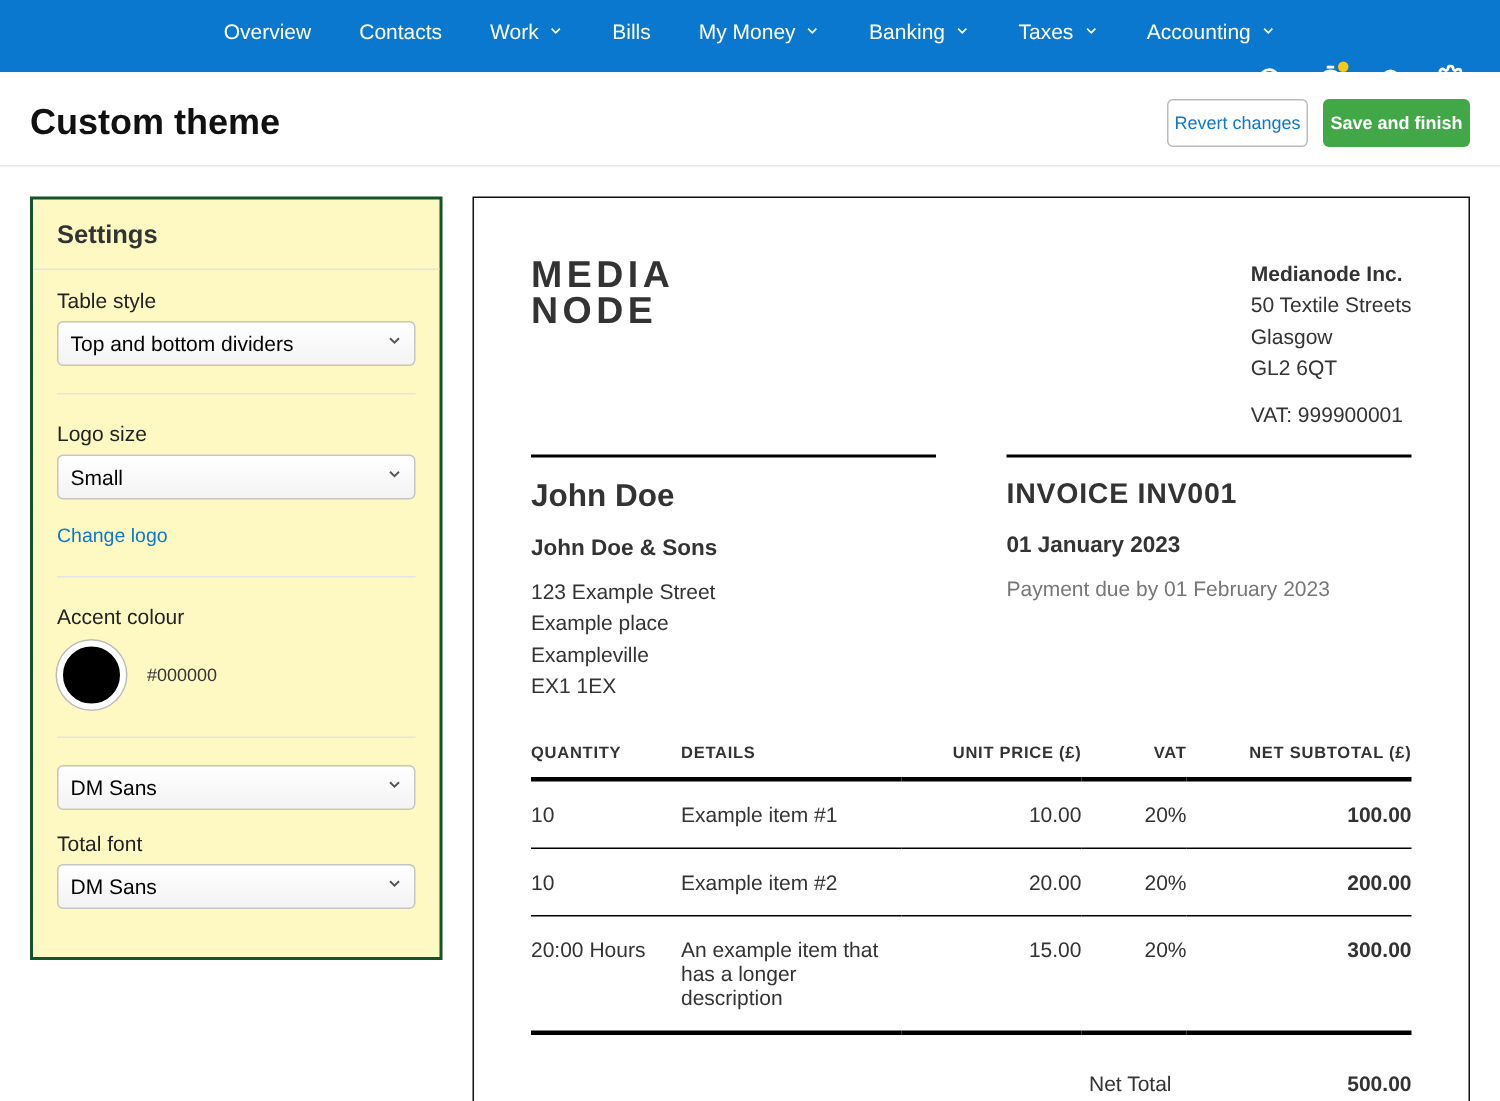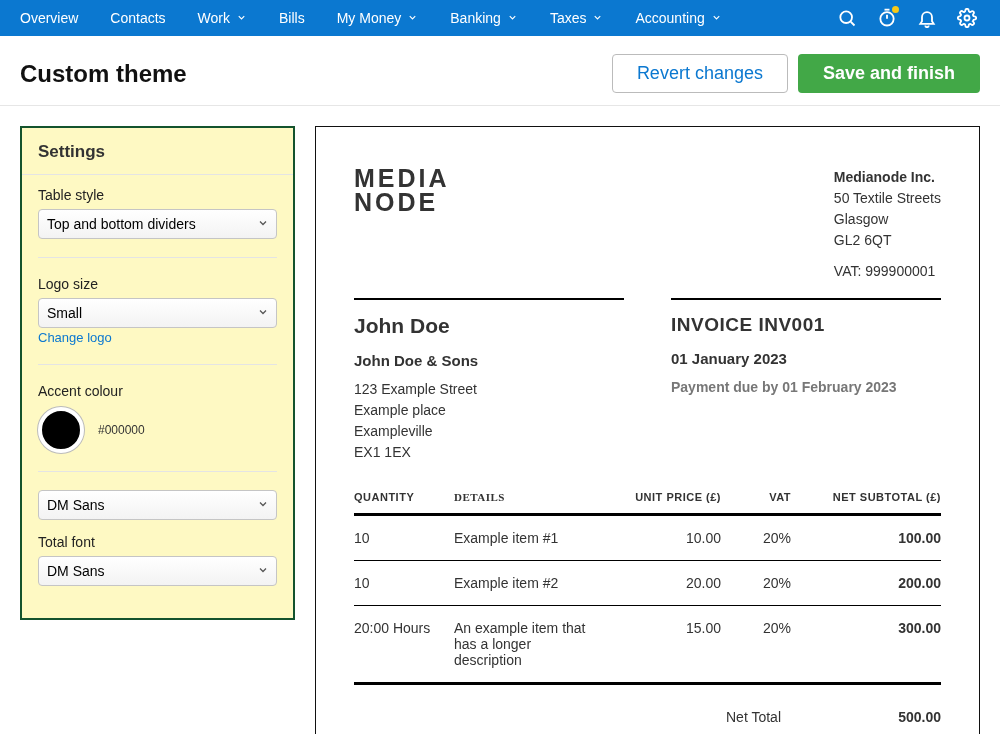--- a/index.html
+++ b/index.html
@@ -1,81 +1,81 @@
 <!DOCTYPE html>
 <html><head>
 <meta charset="utf-8">
 <style>
 * { box-sizing: border-box; margin: 0; padding: 0; }
 body { font-family: -apple-system, BlinkMacSystemFont, "Segoe UI", Arial, sans-serif; background: #fff; color: #333; }
 
-.topnav { background: #0b78d0; display: flex; align-items: center; height: 36px; padding: 0 4px; }
+.topnav { background: #0b78d0; display: flex; align-items: center; height: 48px; padding: 0 4px; flex-direction: column; }
 .topnav-left { display: flex; align-items: center; }
 .topnav-item { color: #fff; font-size: 14px; padding: 0 16px; display: flex; align-items: center; gap: 6px; height: 42px; cursor: pointer; }
 .topnav-right { margin-left: auto; display: flex; align-items: center; gap: 18px; padding-right: 18px; }
 .nav-icon { width: 22px; height: 22px; cursor: pointer; display: flex; align-items: center; justify-content: center; position: relative; }
 .notif-dot { position: absolute; top: -1px; right: -1px; width: 7px; height: 7px; background: #f9c917; border-radius: 50%; }
 .chev { display: inline-block; }
 
 .header-bar { display: flex; align-items: center; padding: 18px 20px 12px; border-bottom: 1px solid #e6e6e6; gap: 28px; }
 .page-title { font-size: 24px; font-weight: 700; color: #111; }
 .header-actions { margin-left: auto; display: flex; gap: 10px; }
-.btn { padding: 8px 24px; border-radius: 4px; font-size: 18px; cursor: pointer; border: 1px solid transparent; }
+.btn { padding: 8px 4px; border-radius: 4px; font-size: 12px; cursor: pointer; border: 1px solid transparent; }
 .btn-secondary { background: #fff; color: #0b78d0; border-color: #bbb; }
 .btn-primary { background: #42a847; color: #fff; font-weight: 600; }
 
 .main { display: flex; gap: 20px; padding: 20px; align-items: flex-start; }
 
 .settings-panel { width: 275px; border: 2px solid #14532d; background: #fef9c3; }
 .settings-header { padding: 14px 16px 12px; border-bottom: 1px solid #e4e4e4; font-weight: 700; font-size: 17px; }
 .settings-body { padding: 12px 16px 18px; }
 .field-group { margin-bottom: 14px; }
 .field-label { font-size: 14px; color: #222; margin-bottom: 6px; display: block; }
 .select-wrap { position: relative; }
 .select { width: 100%; border: 1px solid #c5c5c5; background: linear-gradient(#fff,#f3f3f3); border-radius: 4px; padding: 6px 28px 6px 8px; font-size: 14px; text-align: left; cursor: pointer; }
 .select-caret { position: absolute; right: 8px; top: 50%; transform: translateY(-50%); pointer-events: none; }
-.link-small { color: #0b78d0; font-size: 13px; cursor: pointer; display: inline-block; margin-top: 2px; }
+.link-small { color: #0b78d0; font-size: 13px; cursor: pointer; display: inline-block; margin-top: 16px; }
 .divider { border: none; border-top: 1px solid #e4e4e4; margin: 18px 0; }
 .accent-row { display: flex; align-items: center; gap: 14px; margin-top: 8px; }
 .accent-swatch { width: 46px; height: 46px; border-radius: 50%; background: #000; border: 4px solid #fff; box-shadow: 0 0 0 1px #bbb; cursor: pointer; }
 .accent-hex { font-size: 12px; color: #333; }
 
 .preview { flex: 1; border: 1px solid #111; background: #fff; padding: 40px 38px 34px; min-height: 600px; }
 .preview-top { display: flex; justify-content: space-between; margin-bottom: 8px; }
 .logo { font-family: Arial, sans-serif; font-weight: 900; font-size: 25px; letter-spacing: 3px; line-height: 0.95; }
 .company-block { text-align: left; font-size: 14px; line-height: 1.5; }
 .company-name { font-weight: 700; }
 
 .inv-cols { display: flex; justify-content: space-between; margin-top: 16px; }
 .inv-left, .inv-right { width: 46%; }
 .inv-hr { border: none; border-top: 2px solid #000; margin-bottom: 14px; }
 .inv-name { font-size: 21px; font-weight: 700; margin-bottom: 14px; }
 .inv-company { font-size: 15px; font-weight: 700; margin-bottom: 10px; }
 .inv-addr { font-size: 14px; line-height: 1.5; }
 .inv-heading { font-size: 19px; font-weight: 700; margin-bottom: 14px; letter-spacing: 0.5px; }
 .inv-date { font-size: 15px; font-weight: 700; margin-bottom: 12px; }
-.inv-due { font-size: 14px; color: #777; font-weight: 700; }
+.inv-due { font-size: 14px; color: #777; font-weight: 400; }
 
 .inv-table { width: 100%; margin-top: 28px; border-collapse: collapse; }
 .inv-table thead th { font-size: 11px; font-weight: 700; letter-spacing: 0.5px; text-align: left; padding: 0 0 10px; }
 .th-right { text-align: right !important; }
 .inv-table thead tr { border-bottom: 3px solid #000; }
 .inv-table tbody tr { border-bottom: 1px solid #000; }
 .inv-table tbody tr:last-child { border-bottom: 3px solid #000; }
 .inv-table td { padding: 14px 0; font-size: 14px; vertical-align: top; }
 .td-right { text-align: right; }
 .td-bold { font-weight: 700; }
 
 .totals { margin-top: 14px; }
 .totals-row { display: flex; justify-content: flex-end; gap: 60px; padding: 10px 0; font-size: 14px; }
 .totals-row .label { width: 120px; text-align: right; }
 .totals-row .val { width: 100px; text-align: right; font-weight: 700; }
 
 .col-qty { width: 100px; }
-.col-details { width: auto; font-family: Liberation Serif, serif; }
+.col-details { width: auto; }
 .col-price { width: 120px; }
 .col-vat { width: 70px; }
 .col-sub { width: 150px; }
 </style>
 </head>
 <body>
 
 <div class="topnav">
   <div class="topnav-left" id="nav-items">
       <div class="topnav-item">Overview</div>

